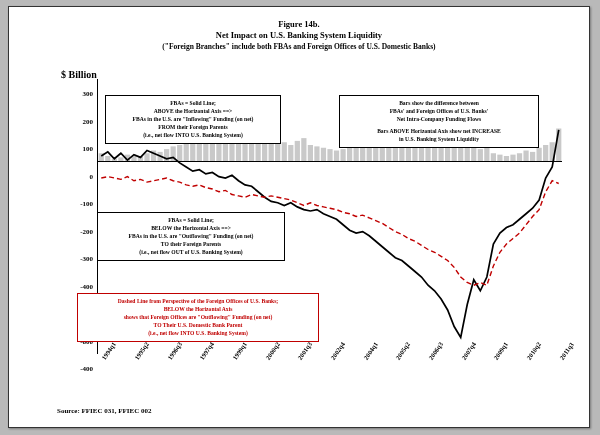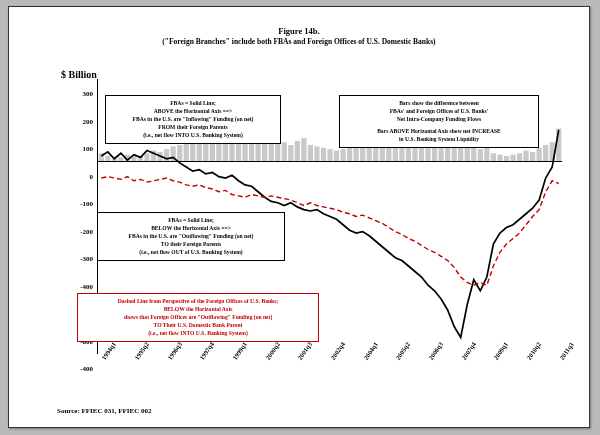--- a/index.html
+++ b/index.html
@@ -9,21 +9,21 @@
     font-family:"Liberation Serif", serif;
     overflow:hidden;
   }
   .page{
     position:absolute;left:8px;top:6px;width:580px;height:420px;
     background:#ffffff;border:1px solid #333;
     box-shadow:1px 1px 2px rgba(0,0,0,.35);
   }
   .title-block{
     text-align:center;
-    padding-top:19px;
+    padding-top:12px;
     line-height:1.35;
   }
   .title-line{font-size:8.5px;font-weight:bold;color:#000;}
   .title-sub{font-size:7.5px;font-weight:bold;color:#000;}
   .ylabel{
     position:absolute;left:52px;top:62px;font-size:10px;font-weight:bold;
   }
   .plotwrap{
     position:absolute;left:52px;top:72px;width:500px;height:275px;
   }
@@ -67,20 +67,21 @@
     position:absolute;left:12px;top:400px;font-size:7px;font-weight:bold;padding-left:36px;
   }
 </style>
 </head>
 <body>
 
 <div class="page">
 
   <div class="title-block">
     <div class="title-line">Figure 14b.</div>
+    <div class="title-line">Net Impact on U.S. Banking System Liquidity</div>
     <div class="title-sub">("Foreign Branches" include both FBAs and Foreign Offices of U.S. Domestic Banks)</div>
   </div>
 
   <div class="ylabel">$ Billion</div>
 
   <div class="plotwrap">
     <div class="axisnums" id="yticks">
         <span style="top: 0px;">300</span>
         <span style="top: 27.5px;">200</span>
         <span style="top: 55px; font-family: Liberation Serif, serif;">100</span>

